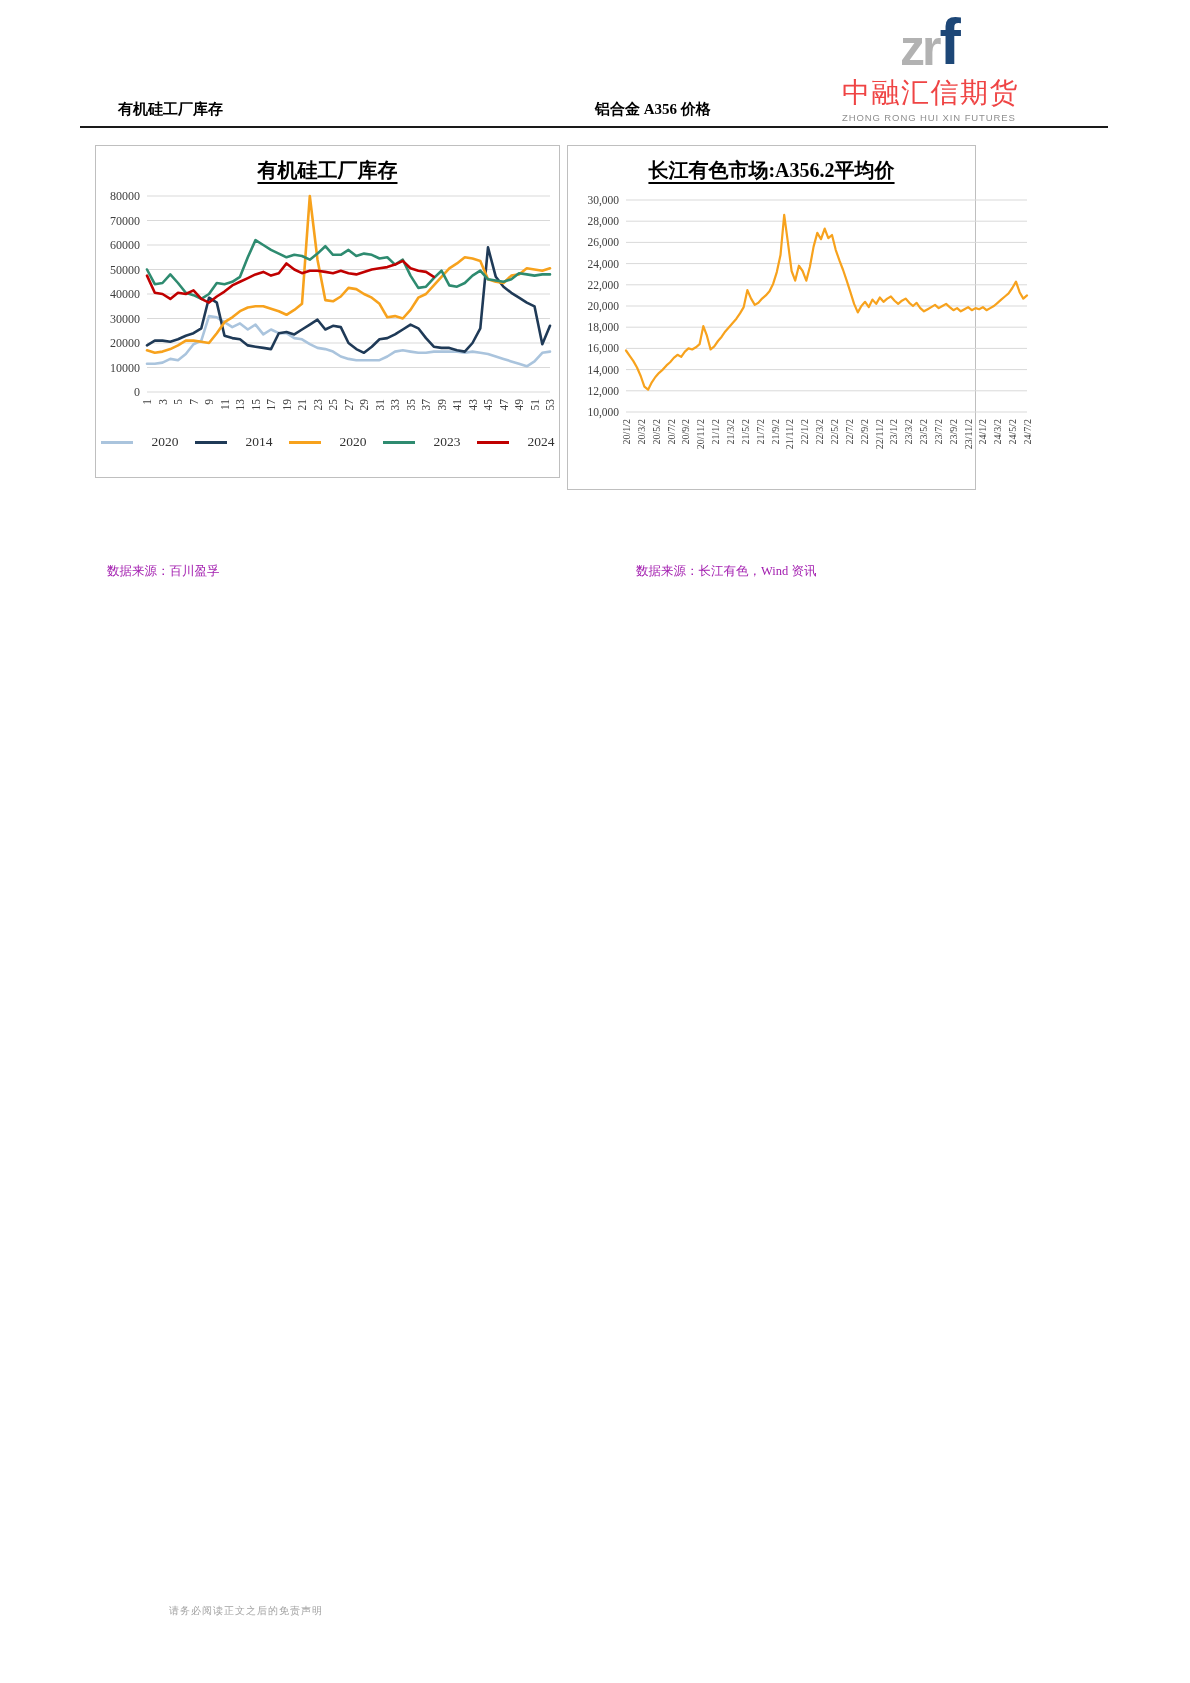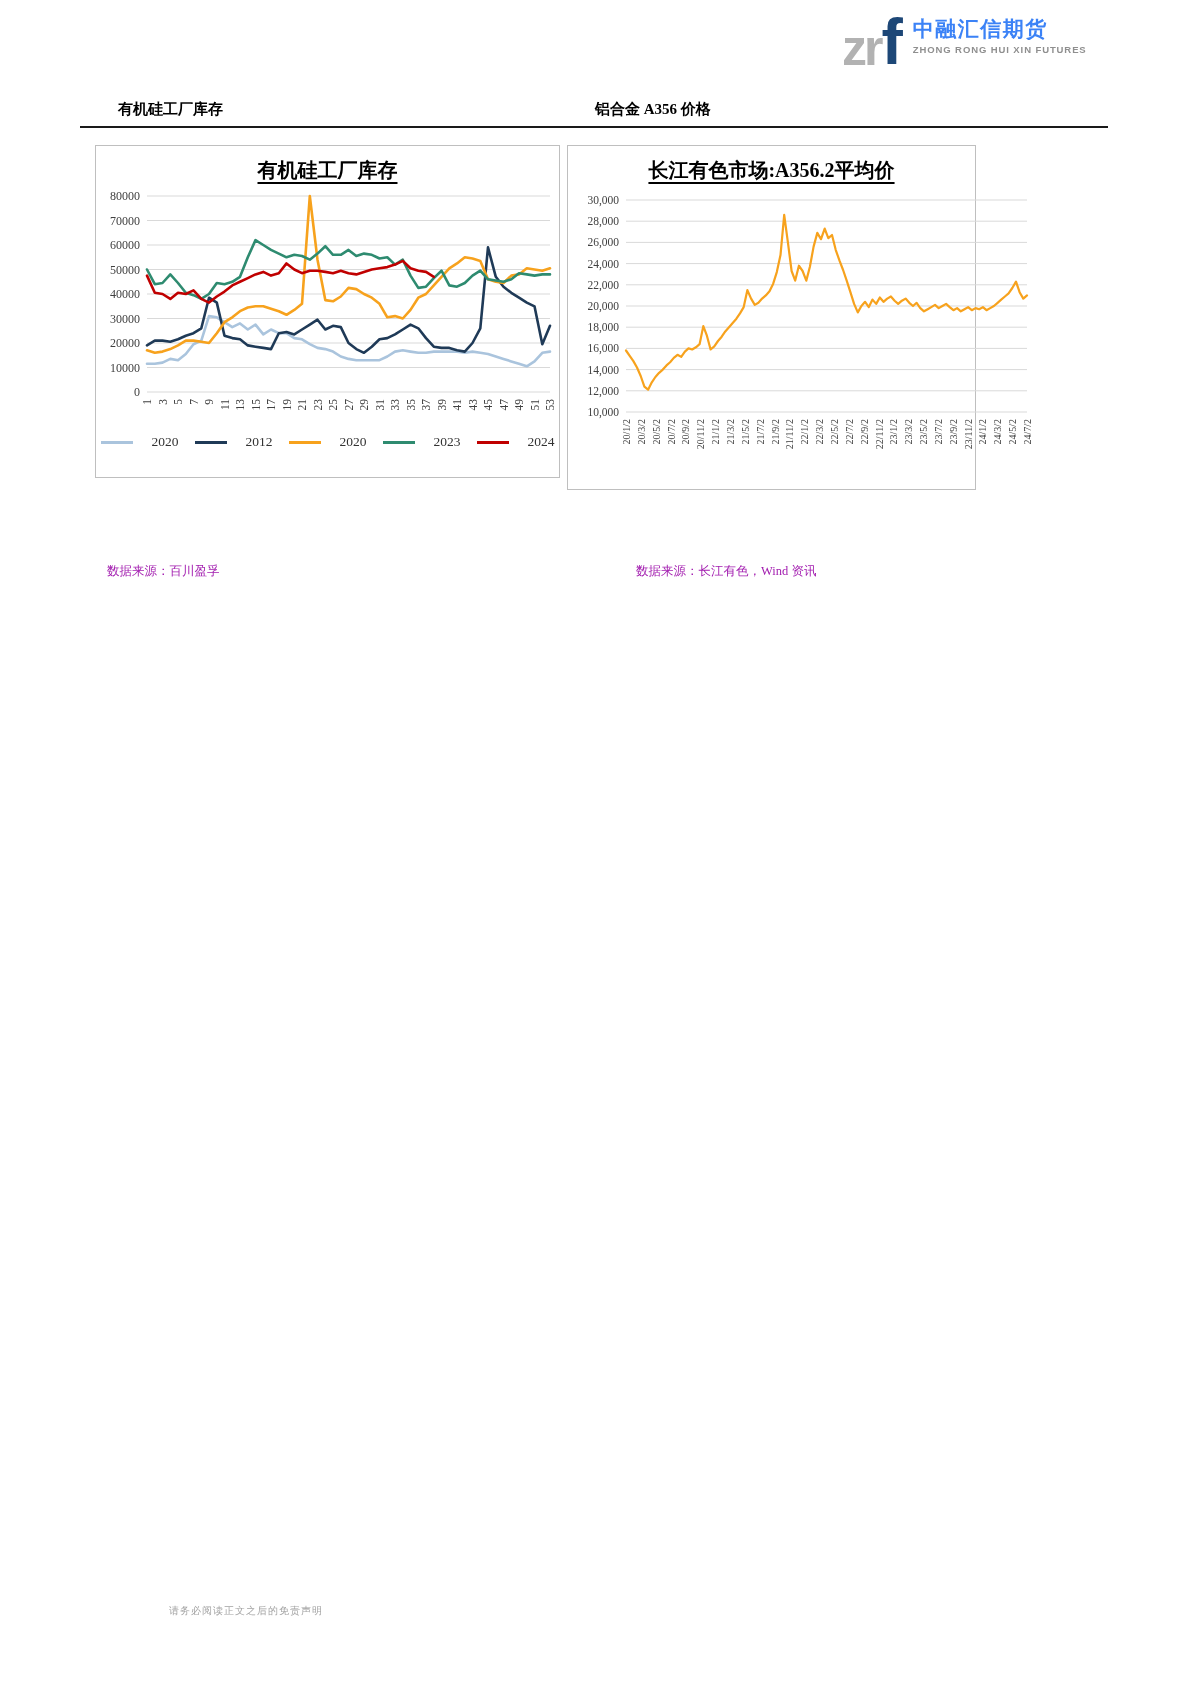--- a/index.html
+++ b/index.html
@@ -1,26 +1,26 @@
 <!DOCTYPE html>
 <html><head>
 <meta charset="utf-8">
 <style>
   html,body{margin:0;padding:0;background:#ffffff;}
   .page{position:relative;width:1190px;height:1683px;background:#ffffff;overflow:hidden;
         font-family:"Liberation Serif","DejaVu Serif",serif;color:#1a1a1a;}
 
   
-  .logo{position:absolute;top:18px;left:842px;display:flex;align-items:flex-start;gap:10px;}
+  .logo{position:absolute;top:18px;left:842px;display:flex;align-items:center;gap:10px;flex-direction:column;}
   .logo-zrf{display:flex;align-items:flex-end;font-family:"Liberation Sans","DejaVu Sans",sans-serif;line-height:0.78;}
   .logo-zr{font-size:50px;font-weight:bold;color:#b2b2b2;letter-spacing:-3px;}
   .logo-f{font-size:64px;font-weight:bold;color:#1d4777;margin-left:1px;}
   .logo-col{display:flex;flex-direction:column;padding-bottom:2px;}
-  .logo-cn{font-size:21px;font-weight:bold;color:#3b82f6;letter-spacing:1.5px;line-height:1.1;}
-  .logo-en{font-family:"Liberation Sans","DejaVu Sans",sans-serif;font-size:9.5px;font-weight:bold;
+  .logo-cn{font-size:28px;font-weight:normal;color:#ef4444;letter-spacing:1.5px;line-height:1.1;}
+  .logo-en{font-family:"Liberation Sans","DejaVu Sans",sans-serif;font-size:9.5px;font-weight:normal;
            color:#8f8f8f;letter-spacing:0.9px;margin-top:3px;}
 
   
   .hdr{position:absolute;top:100px;font-size:15px;font-weight:bold;color:#000;}
   .hdr-left{left:118px;}
   .hdr-right{left:595px;}
   .hrule{position:absolute;top:126px;left:80px;width:1028px;height:2px;background:#1a1a1a;}
 
   
   .chart-box{position:absolute;top:145px;border:1px solid #bfbfbf;background:#ffffff;box-sizing:border-box;}
@@ -116,21 +116,21 @@
         <polyline points="50.0,83.5 57.8,98.2 65.5,97.0 73.3,88.4 81.0,97.0 88.8,106.8 96.5,109.2 104.3,112.9 112.0,108.0 119.8,97.0 127.5,98.2 135.3,95.8 143.0,90.8 150.8,71.3 158.5,54.1 166.3,59.0 174.0,63.9 181.8,67.6 189.5,71.3 197.3,68.8 205.0,70.0 212.8,73.7 220.5,67.6 228.3,60.2 236.0,68.8 243.8,68.8 251.5,63.9 259.3,70.0 267.0,67.6 274.8,68.8 282.5,72.5 290.3,71.3 298.0,78.6 305.8,73.7 313.5,89.6 321.3,101.9 329.0,100.7 336.8,92.1 344.5,84.7 352.3,99.4 360.0,100.7 367.8,97.0 375.5,89.6 383.3,84.7 391.0,93.3 398.8,94.5 406.5,95.8 414.3,93.3 422.0,87.2 429.8,88.4 437.5,89.6 445.3,88.4 453.0,88.4" fill="none" stroke="#2e8b70" stroke-width="2.6" stroke-linejoin="round" stroke-linecap="round"></polyline>
         <polyline points="50.0,89.6 57.8,106.8 65.5,108.0 73.3,112.9 81.0,106.8 88.8,108.0 96.5,104.3 104.3,112.9 112.0,116.6 119.8,110.5 127.5,105.6 135.3,99.4 143.0,95.8 150.8,92.1 158.5,88.4 166.3,85.9 174.0,89.6 181.8,87.2 189.5,77.4 197.3,83.5 205.0,87.2 212.8,84.7 220.5,84.7 228.3,85.9 236.0,87.2 243.8,84.7 251.5,87.2 259.3,88.4 267.0,85.9 274.8,83.5 282.5,82.3 290.3,81.1 298.0,78.6 305.8,74.9 313.5,82.3 321.3,84.7 329.0,85.9 336.8,90.8" fill="none" stroke="#c00000" stroke-width="2.6" stroke-linejoin="round" stroke-linecap="round"></polyline>
       </svg>
     <div class="legend" id="legend0">
         <span class="lg-item">
           <span class="lg-swatch" style="background: rgb(170, 196, 221);"></span>
           <span>2020</span>
         </span>
         <span class="lg-item">
           <span class="lg-swatch" style="background: rgb(31, 58, 87);"></span>
-          <span>2012</span>
+          <span>2014</span>
         </span>
         <span class="lg-item">
           <span class="lg-swatch" style="background: rgb(247, 162, 29);"></span>
           <span>2020</span>
         </span>
         <span class="lg-item">
           <span class="lg-swatch" style="background: rgb(46, 139, 112);"></span>
           <span>2023</span>
         </span>
         <span class="lg-item">

